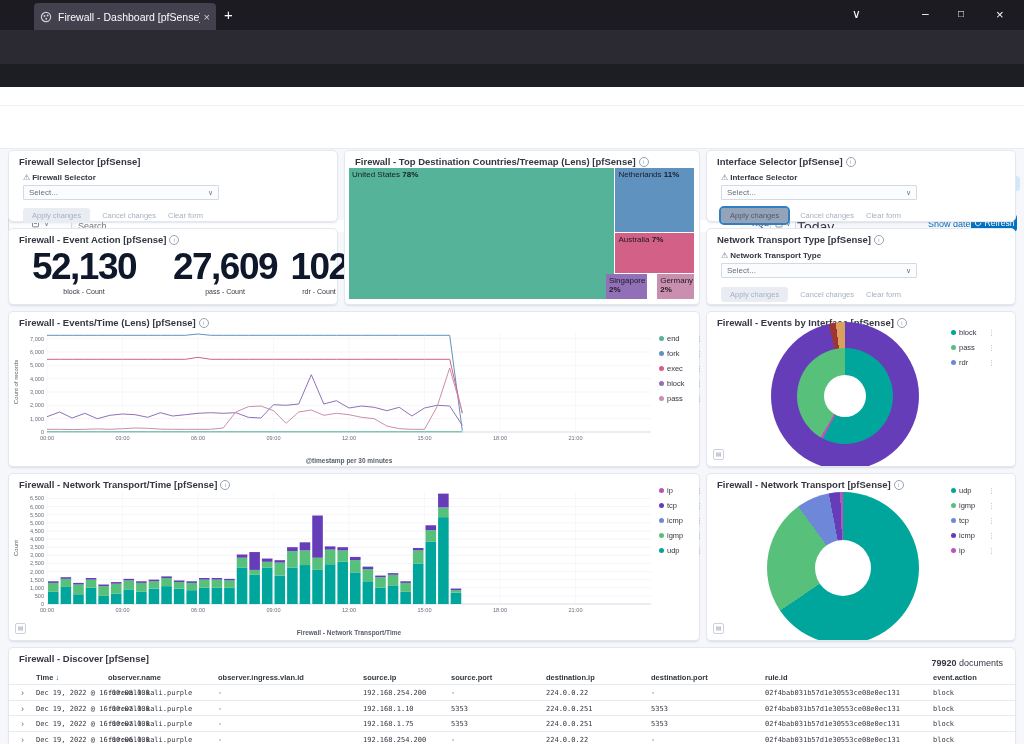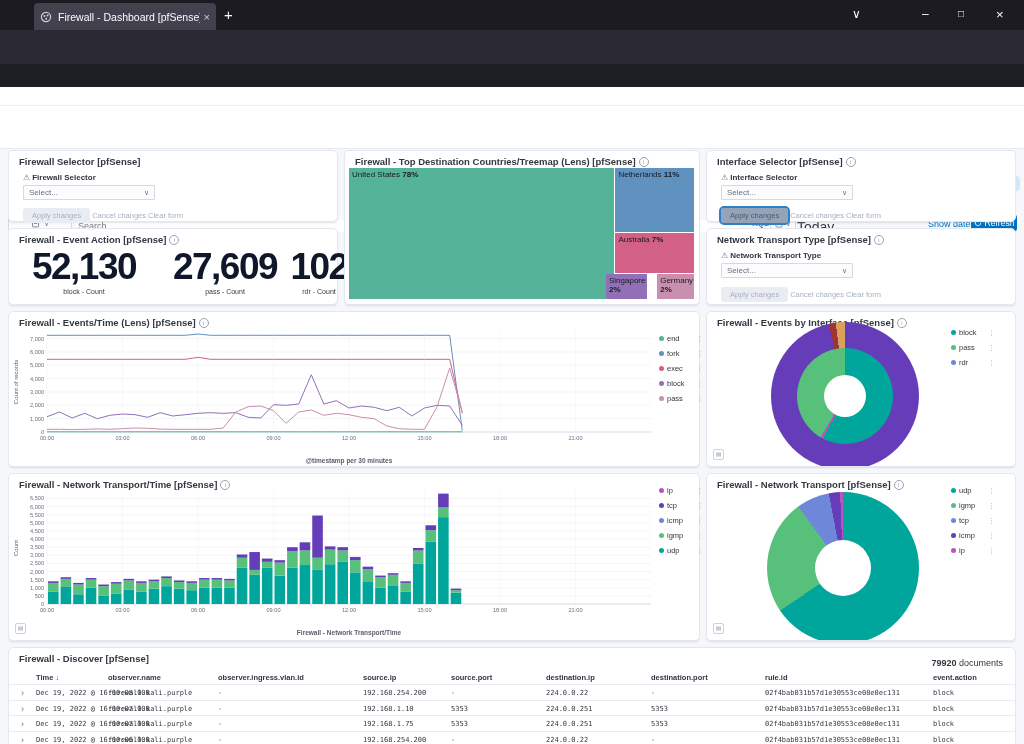--- a/index.html
+++ b/index.html
@@ -52,24 +52,24 @@
   #filterrow{left:0;top:131px;width:1024px;height:17px;background:#fff;border-bottom:1px solid #e6eaf2;}
   #addfilter{left:66px;top:134px;font-size:8.5px;color:#006bb8;font-weight:bold;}
   
   .panel{background:#fff;border:1px solid #e3e8f0;border-radius:5px;
     box-shadow:0 2px 2px -1px rgba(152,162,179,.3);box-sizing:border-box;}
   .ptitle{position:absolute;left:10px;top:5px;font-size:9.5px;font-weight:bold;color:#343741;white-space:nowrap;}
   .info{display:inline-block;width:8px;height:8px;border:1px solid #98a2b3;border-radius:50%;color:#98a2b3;
     font-size:6px;line-height:8px;text-align:center;margin-left:3px;vertical-align:1px;font-weight:normal;}
   .fieldlab{position:absolute;left:14px;top:22px;font-size:8px;font-weight:bold;color:#343741;}
   .warn{color:#69707d;font-weight:normal;margin-right:2px;font-size:8px;}
-  .select{position:absolute;left:14px;top:34px;width:132px;height:15px;border:1px solid #d3dae6;background:#fbfcfd;
+  .select{position:absolute;left:14px;top:34px;width:196px;height:15px;border:1px solid #d3dae6;background:#fbfcfd;
     border-radius:1px;font-size:8px;color:#69707d;display:flex;align-items:center;padding:0 5px;box-sizing:border-box;
     justify-content:space-between;}
-  .btnrow{position:absolute;left:14px;top:57px;display:flex;gap:2px;align-items:center;}
+  .btnrow{position:absolute;left:14px;top:57px;display:flex;gap:12px;align-items:center;}
   .applybtn{background:#e9edf3;color:#a7b1c0;border-radius:3px;font-size:7.5px;padding:3px 9px;}
   .applyfocus{background:#94a3b8;color:#51596b;outline:2px solid #2f7fc3;}
   .ghostbtn{color:#a7b1c0;font-size:7.5px;}
   
   .metric{position:absolute;text-align:center;transform:translateX(-50%);}
   .mval{font-size:37px;font-weight:bold;color:#0f172a;letter-spacing:-1.5px;line-height:40px;}
   .mlab{font-size:7px;color:#343741;margin-top:1px;}
   
   .tmcell{position:absolute;box-sizing:border-box;padding:2px 3px;font-size:8px;color:#1a1c21;overflow:hidden;}
   .tmcell b{font-weight:bold;}

